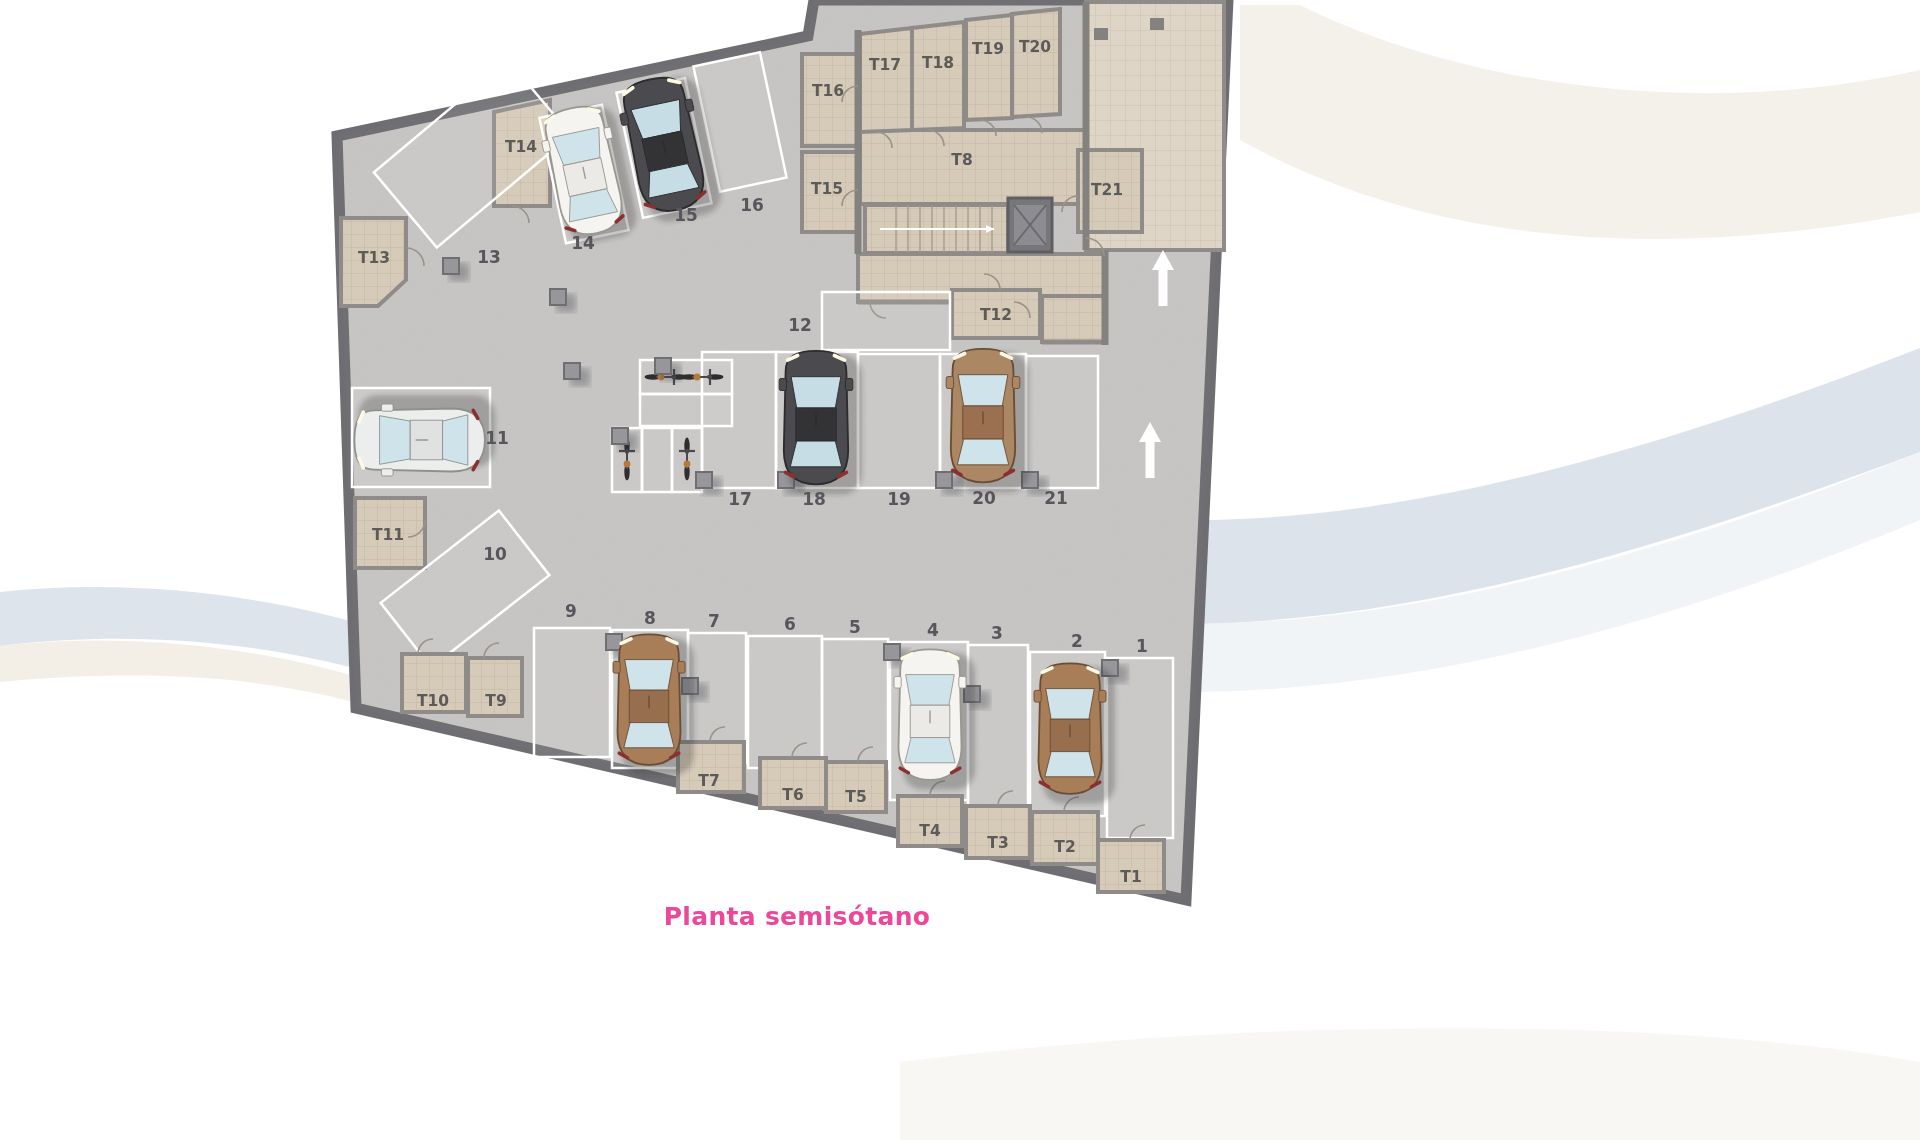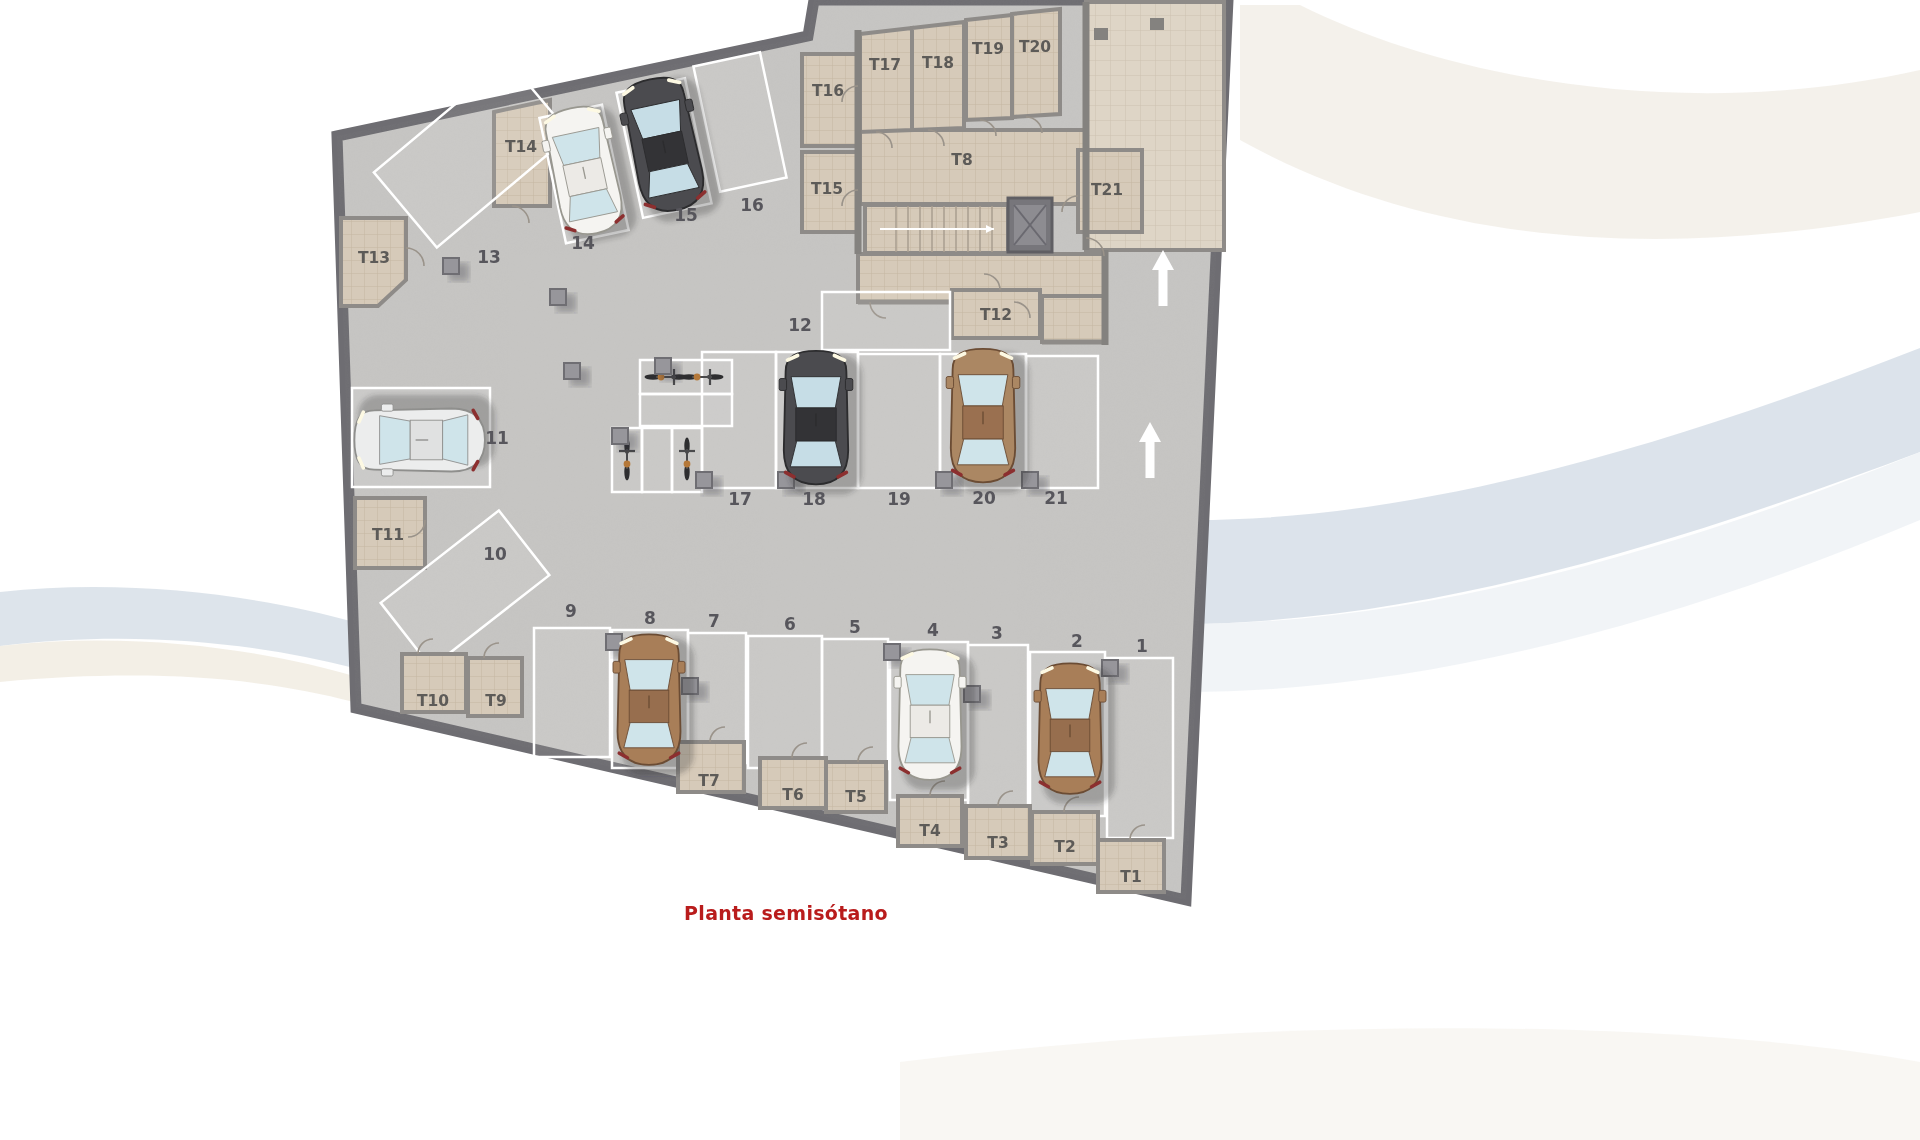--- a/index.html
+++ b/index.html
@@ -10,22 +10,22 @@
   .iwall{stroke:#8e8b88;stroke-width:5;fill:none;}
   .iwall2{stroke:#84827f;stroke-width:7;fill:none;}
   .stall{fill:rgba(255,255,255,0.10);stroke:#ffffff;stroke-width:2.5;}
   .stall-empty{fill:rgba(255,255,255,0.07);stroke:#ffffff;stroke-width:2.5;}
   .tile{fill:url(#tilep);stroke:#8e8b88;stroke-width:4;}
   .tile2{fill:url(#tilep2);stroke:#8e8b88;stroke-width:4;}
   .door{stroke:#9a938a;stroke-width:1.6;fill:none;}
   .lbl{font:bold 17px "DejaVu Sans",sans-serif;fill:#57565c;text-anchor:middle;}
   .lblT{font:bold 15.5px "DejaVu Sans",sans-serif;fill:#5d5b58;text-anchor:middle;}
   .shadow{fill:rgba(45,45,52,0.28);filter:url(#blur2);}
-  #title-bar{position:absolute;left:1px;top:902px;width:1570px;text-align:center;
-             font-weight:bold;font-size:19px;color:#b91c1c;letter-spacing:.3px;}
+  #title-bar{position:absolute;left:12px;top:902px;width:1570px;text-align:center;
+             font-weight:bold;font-size:25px;color:#ec4899;letter-spacing:.3px;}
 </style>
 </head>
 <body>
 
 <div id="stage">
 
   <svg width="1920" height="1140" viewBox="0 0 1920 1140">
     <path d="M1240,140 C1430,245 1660,262 1920,212 L1920,70 C1700,120 1460,85 1300,5 L1240,5 Z" fill="#e7e0d2" opacity="0.45"></path>
     <path d="M1185,520 C1420,522 1680,442 1920,348 L1920,452 C1680,542 1430,622 1185,624 Z" fill="#d3dce6" opacity="0.8"></path>
     <path d="M1185,624 C1430,624 1690,545 1920,452 L1920,520 C1700,612 1440,692 1185,692 Z" fill="#e9eef3" opacity="0.65"></path>

